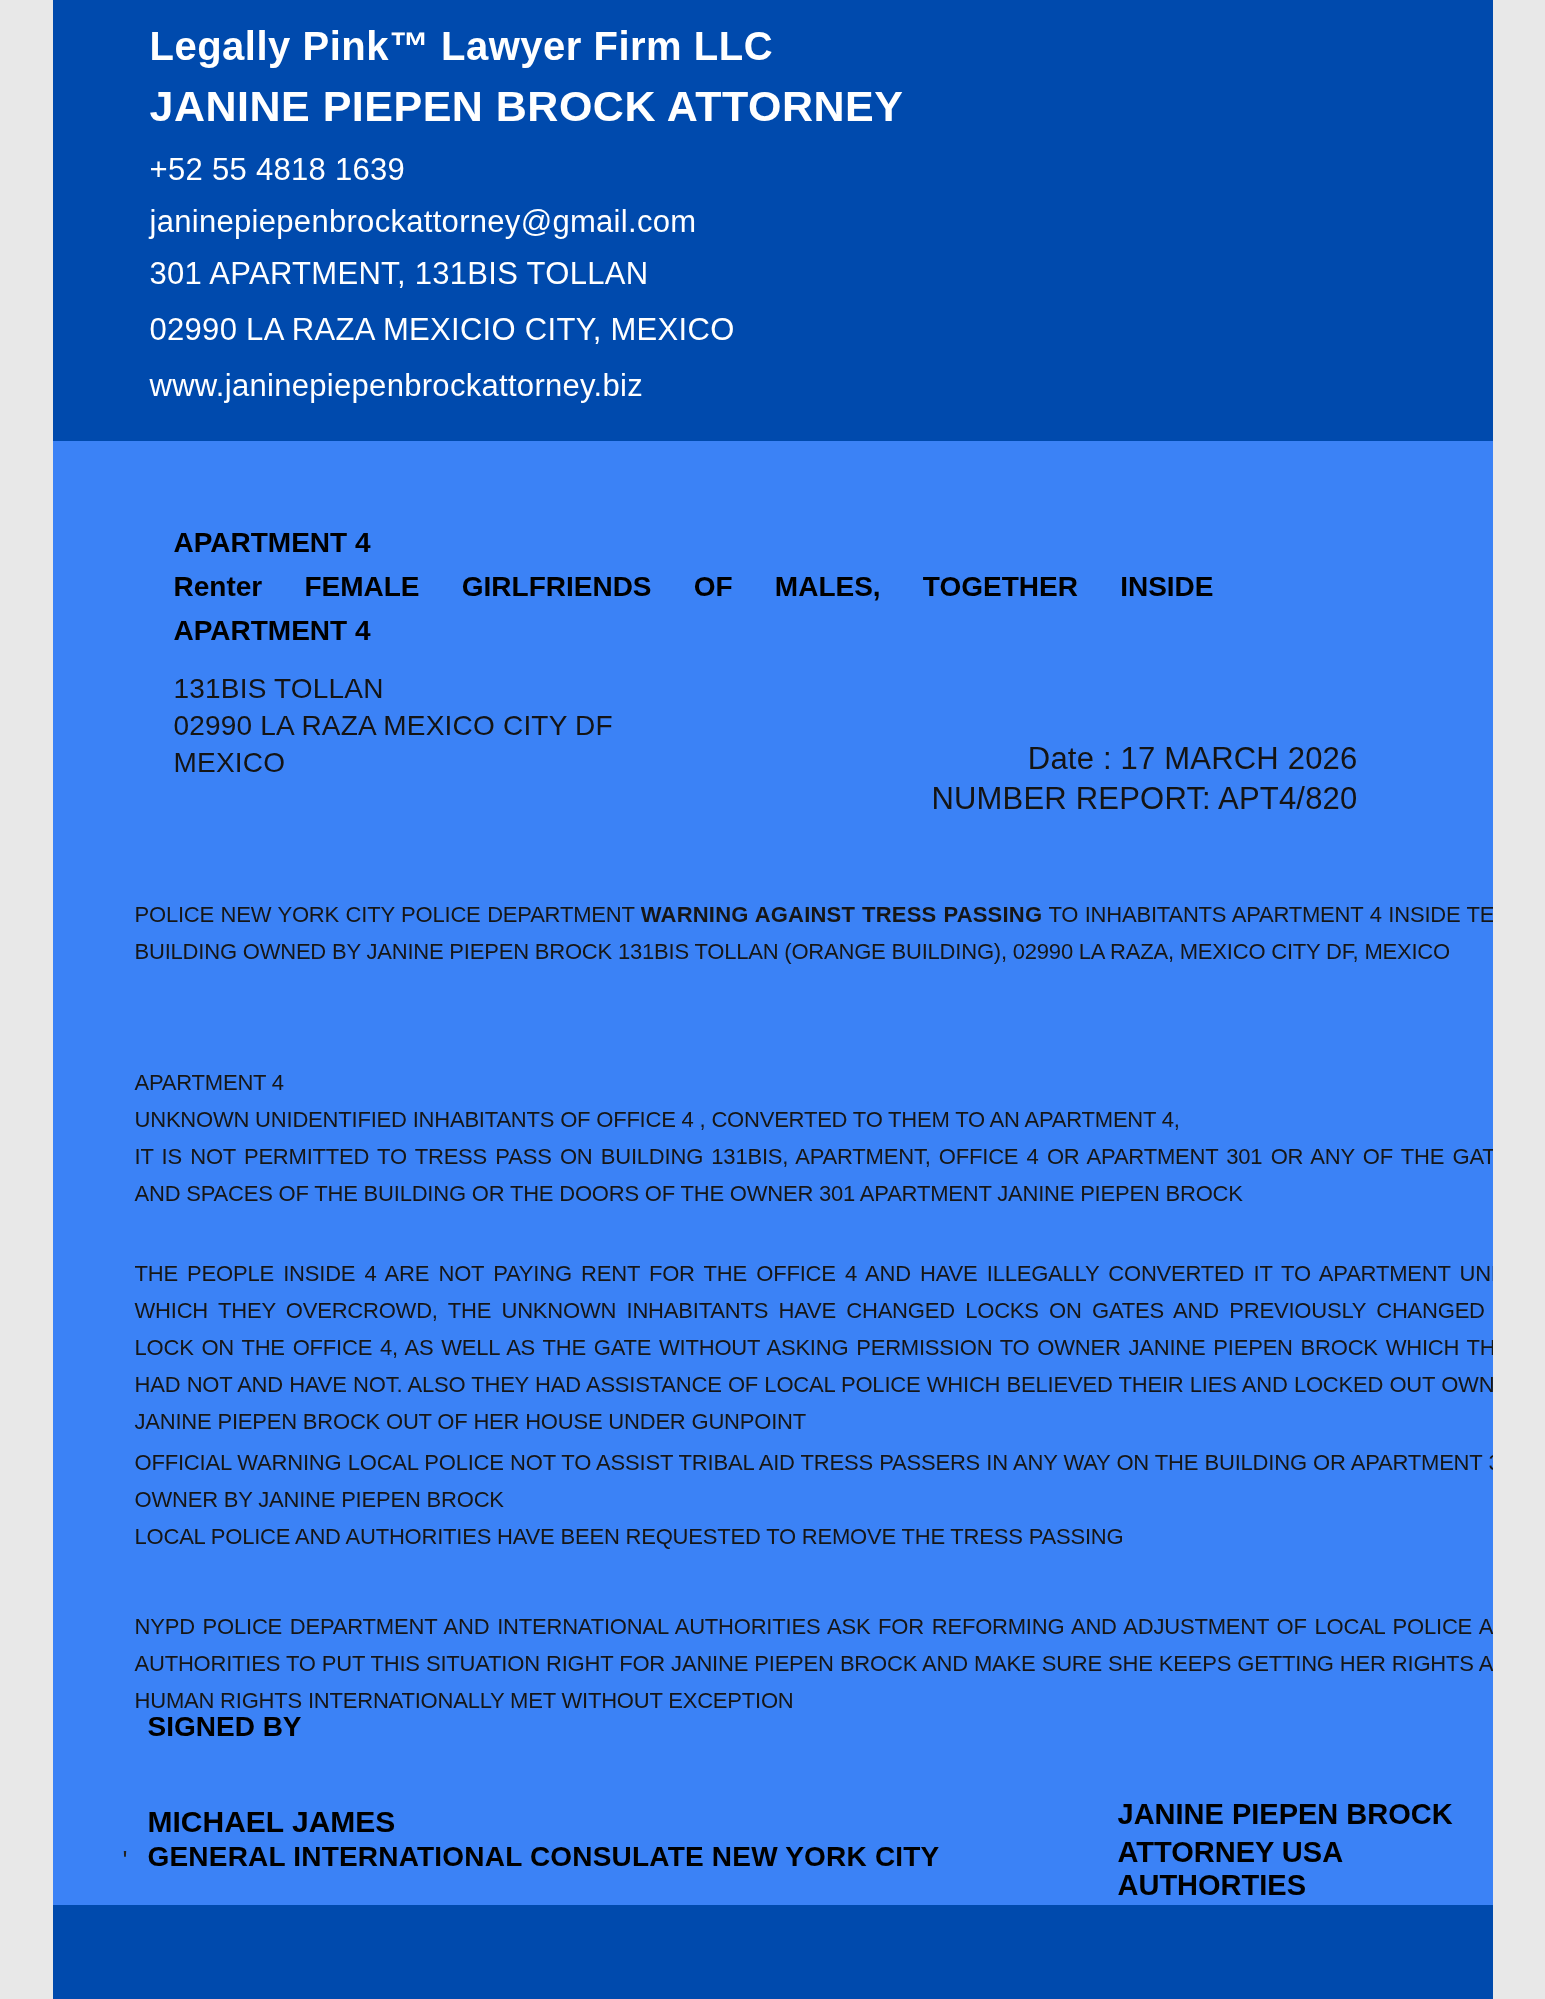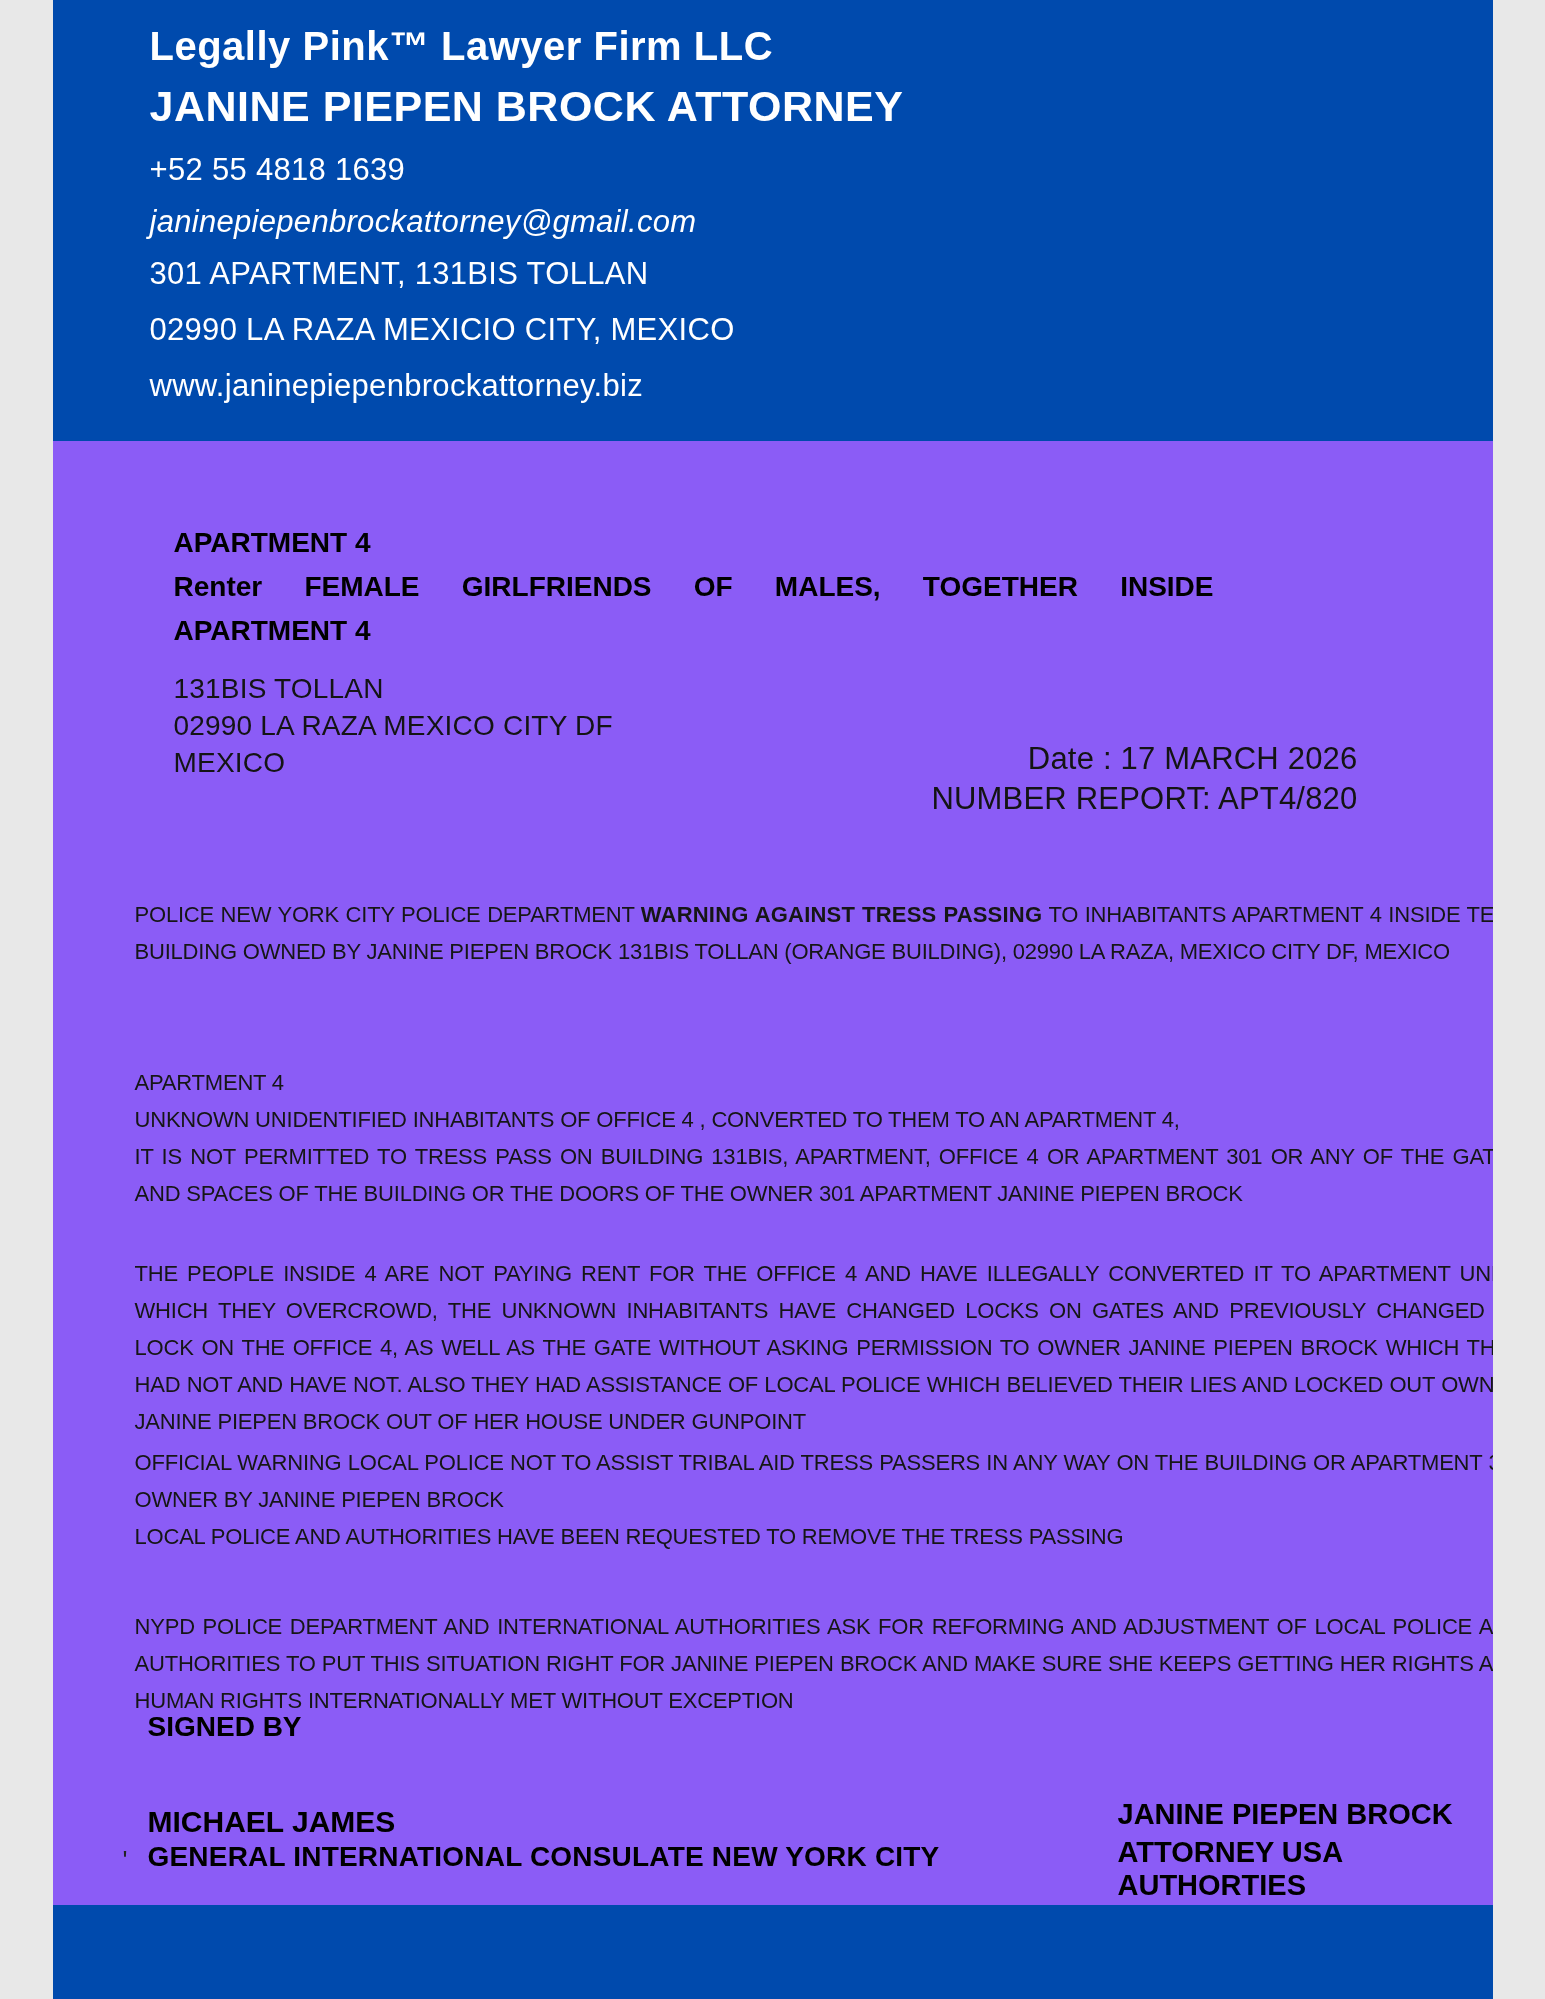--- a/index.html
+++ b/index.html
@@ -1,33 +1,33 @@
 <!DOCTYPE html>
 <html><head>
 <meta charset="utf-8">
 <style>
   html,body{margin:0;padding:0;background:#e8e8e8;}
   .page{
     position:relative;
     width:1440px;height:1999px;
-    background:#8b5cf6;
+    background:#3b82f6;
     margin:0 auto;
     overflow:hidden;
     font-family:"Liberation Sans", sans-serif;
     color:#141414;
   }
   
   .letterhead{
     position:absolute;left:0;top:0;width:1545px;height:441px;
     background:#004AAD;color:#ffffff;
   }
   .brand-line{position:absolute;left:97px;top:22px;font-size:40px;font-weight:700;line-height:48px;letter-spacing:0.5px;}
   .attorney-line{position:absolute;left:97px;top:80px;font-size:43px;font-weight:700;line-height:52px;letter-spacing:0.5px;text-align:right;}
   .hdr-contact{position:absolute;left:97px;font-size:31px;font-weight:400;line-height:36px;letter-spacing:0.3px;}
-  .hdr-phone{top:152px;} .hdr-email{top:204px;font-style:italic;} .hdr-addr1{top:256px;}
+  .hdr-phone{top:152px;} .hdr-email{top:204px;} .hdr-addr1{top:256px;}
   .hdr-addr2{top:312px;} .hdr-www{top:368px;text-align:center;}
   
   .rec-heading{position:absolute;left:121px;top:521px;width:1040px;font-size:28px;font-weight:700;line-height:44px;color:#000;}
   .rec-heading .jline{text-align:justify;text-align-last:justify;}
   .rec-address{position:absolute;left:121px;top:670px;font-size:28px;font-weight:400;line-height:37px;letter-spacing:0.2px;}
   
   .meta-block{position:absolute;right:135px;top:739px;text-align:right;font-size:31px;line-height:40px;letter-spacing:0.2px;}
   
   .para{
     position:absolute;left:82px;width:1390px;

